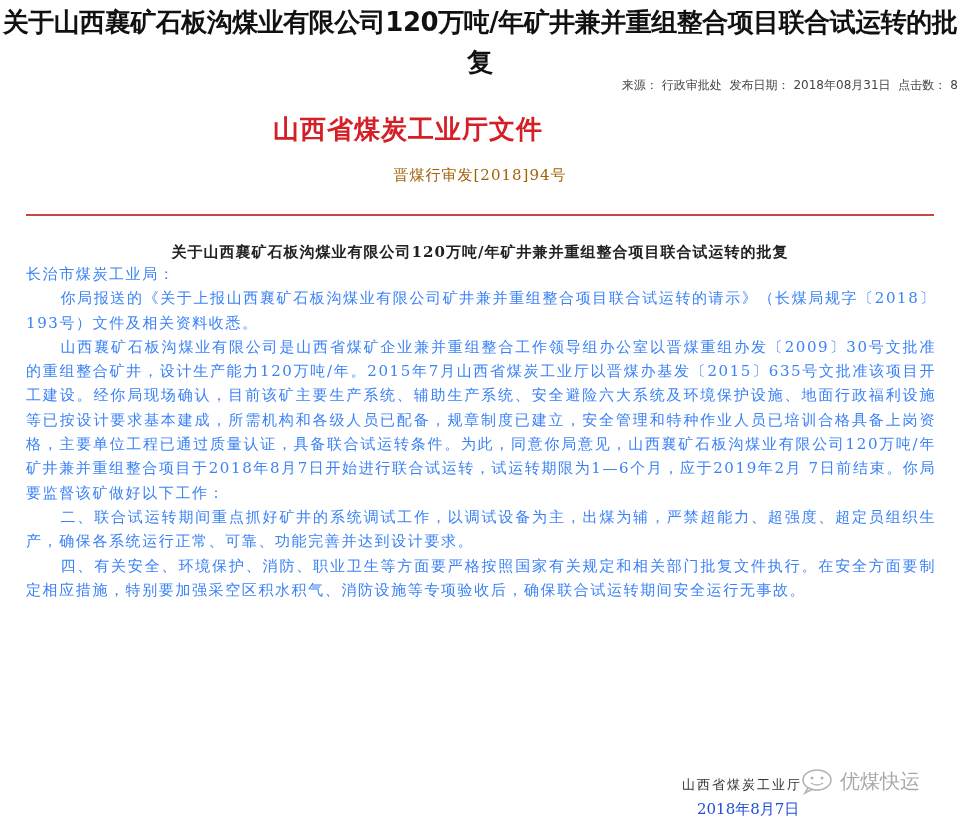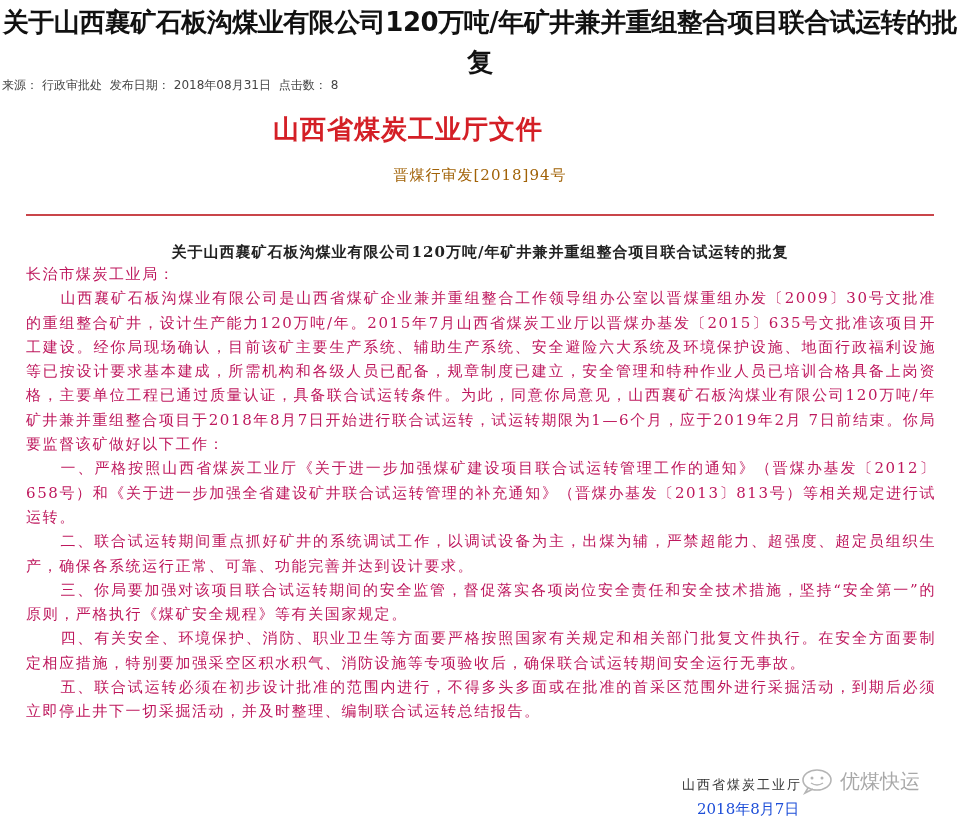--- a/index.html
+++ b/index.html
@@ -10,21 +10,21 @@
     }
     .page-title {
       position: absolute; left: 0; top: 2px; width: 960px;
       text-align: center;
       font-family: "DejaVu Sans", "Liberation Sans", sans-serif;
       font-weight: bold; font-size: 26px; line-height: 40px;
       color: #111111; letter-spacing: -0.5px;
     }
     .meta {
       position: absolute; left: 0; top: 77px; width: 960px;
-      text-align: left;
+      text-align: right;
       font-family: "DejaVu Sans", "Liberation Sans", sans-serif;
       font-size: 12px; color: #444444;
     }
     .meta span { margin: 0 2px; }
     .redhead {
       position: absolute; left: 0; top: 112px; width: 816px;
       text-align: center;
       font-family: "DejaVu Sans", "Liberation Sans", sans-serif;
       font-weight: bold; font-size: 26px; letter-spacing: 1px;
     }
@@ -73,28 +73,26 @@
   <span>发布日期：</span><span>2018年08月31日</span>
   <span>点击数：</span><span>8</span>
 </div>
 
 <div class="redhead" style="color: rgb(212, 31, 38);">山西省煤炭工业厅文件</div>
 <div class="docno">晋煤行审发[2018]94号</div>
 <div class="rule" style="background: rgb(201, 69, 74);"></div>
 
 <div class="doc-title">关于山西襄矿石板沟煤业有限公司120万吨/年矿井兼并重组整合项目联合试运转的批复</div>
 
-<div class="body" style="color: #be185d;">
+<div class="body" style="color: #3b82f6;">
   <p class="addressee">长治市煤炭工业局：</p>
+  <p>你局报送的《关于上报山西襄矿石板沟煤业有限公司矿井兼并重组整合项目联合试运转的请示》（长煤局规字〔2018〕193号）文件及相关资料收悉。</p>
   <p>山西襄矿石板沟煤业有限公司是山西省煤矿企业兼并重组整合工作领导组办公室以晋煤重组办发〔2009〕30号文批准的重组整合矿井，设计生产能力120万吨/年。2015年7月山西省煤炭工业厅以晋煤办基发〔2015〕635号文批准该项目开工建设。经你局现场确认，目前该矿主要生产系统、辅助生产系统、安全避险六大系统及环境保护设施、地面行政福利设施等已按设计要求基本建成，所需机构和各级人员已配备，规章制度已建立，安全管理和特种作业人员已培训合格具备上岗资格，主要单位工程已通过质量认证，具备联合试运转条件。为此，同意你局意见，山西襄矿石板沟煤业有限公司120万吨/年矿井兼并重组整合项目于2018年8月7日开始进行联合试运转，试运转期限为1—6个月，应于2019年2月 7日前结束。你局要监督该矿做好以下工作：</p>
-  <p>一、严格按照山西省煤炭工业厅《关于进一步加强煤矿建设项目联合试运转管理工作的通知》（晋煤办基发〔2012〕658号）和《关于进一步加强全省建设矿井联合试运转管理的补充通知》（晋煤办基发〔2013〕813号）等相关规定进行试运转。</p>
   <p>二、联合试运转期间重点抓好矿井的系统调试工作，以调试设备为主，出煤为辅，严禁超能力、超强度、超定员组织生产，确保各系统运行正常、可靠、功能完善并达到设计要求。</p>
-  <p>三、你局要加强对该项目联合试运转期间的安全监管，督促落实各项岗位安全责任和安全技术措施，坚持“安全第一”的原则，严格执行《煤矿安全规程》等有关国家规定。</p>
   <p>四、有关安全、环境保护、消防、职业卫生等方面要严格按照国家有关规定和相关部门批复文件执行。在安全方面要制定相应措施，特别要加强采空区积水积气、消防设施等专项验收后，确保联合试运转期间安全运行无事故。</p>
-  <p>五、联合试运转必须在初步设计批准的范围内进行，不得多头多面或在批准的首采区范围外进行采掘活动，到期后必须立即停止井下一切采掘活动，并及时整理、编制联合试运转总结报告。</p>
 </div>
 
 <div class="sign">山西省煤炭工业厅</div>
 <div class="sign-date">2018年8月7日</div>
 
 <div class="watermark">
   <span>
     <svg width="34" height="28" viewBox="0 0 34 28">
       <ellipse cx="17" cy="13" rx="14" ry="10" fill="none" stroke="#a8a8a8" stroke-width="1.6"></ellipse>
       <path d="M8 21 L5 26 L13 22" fill="none" stroke="#a8a8a8" stroke-width="1.6"></path>

